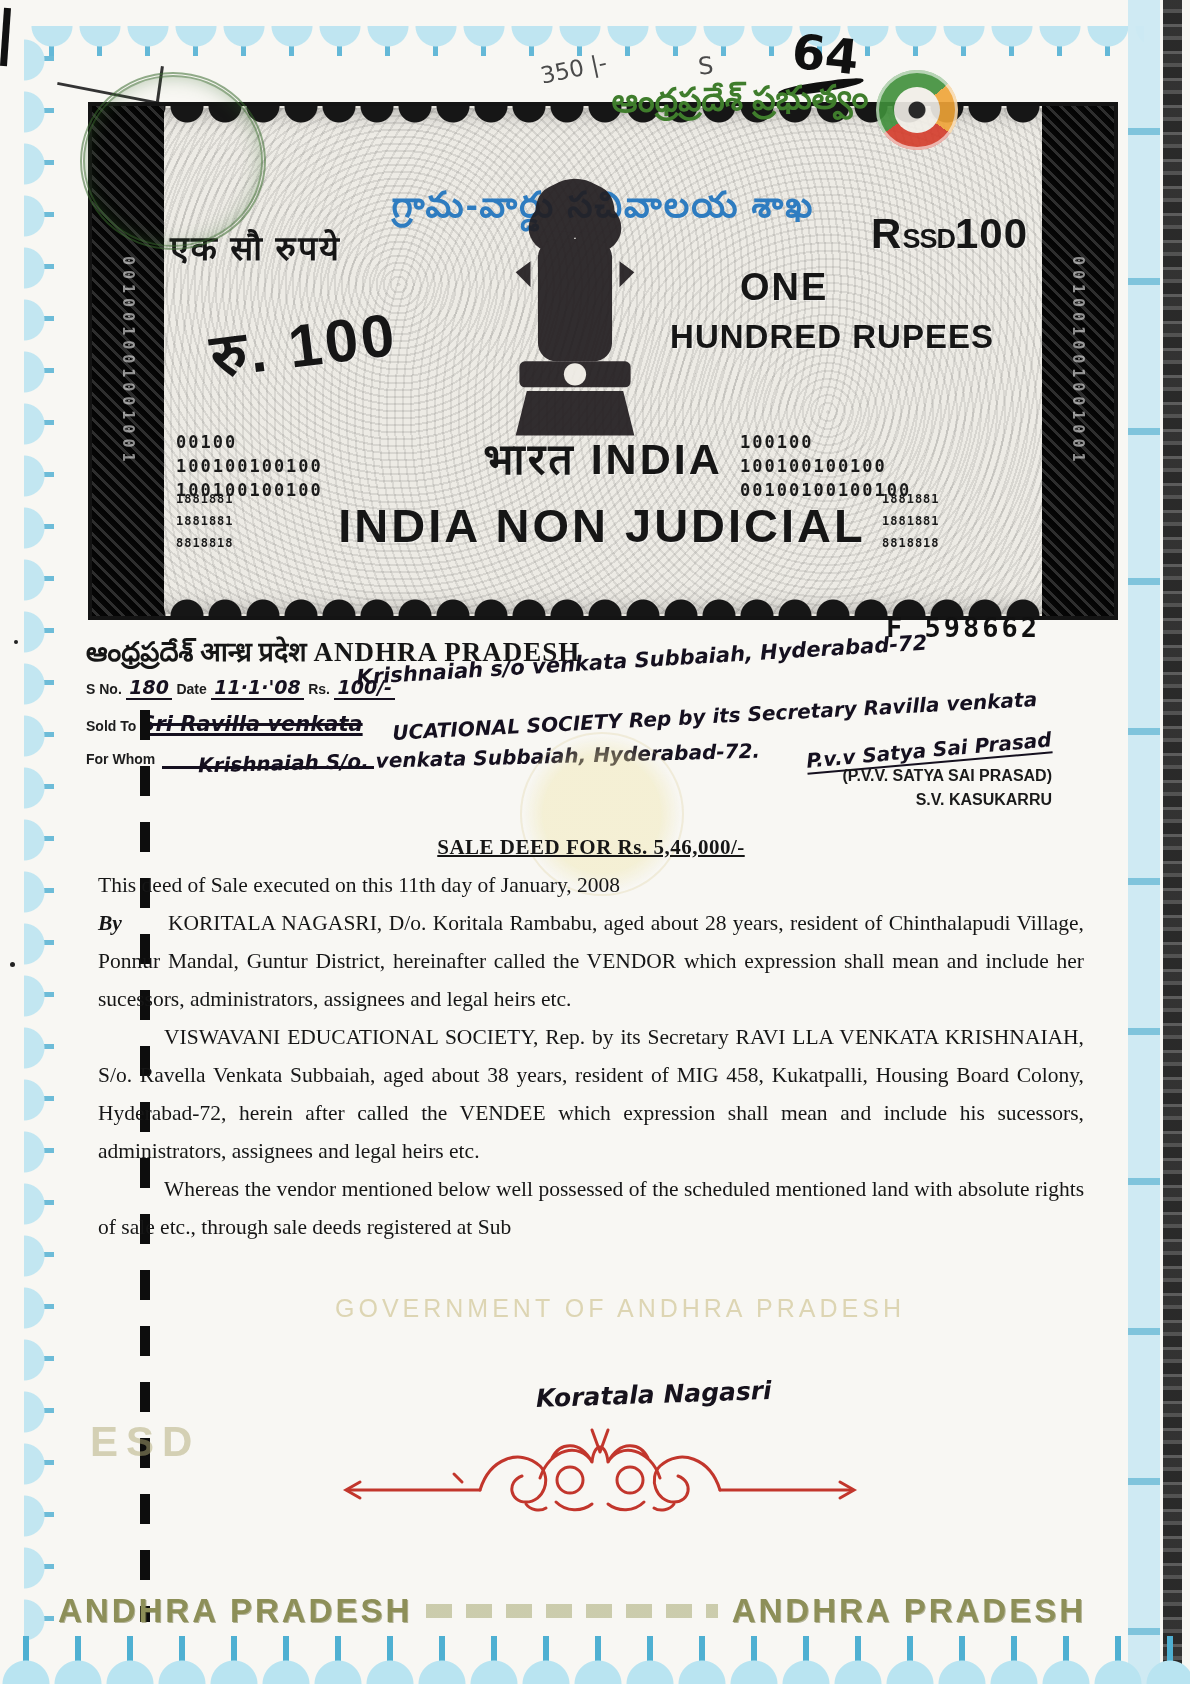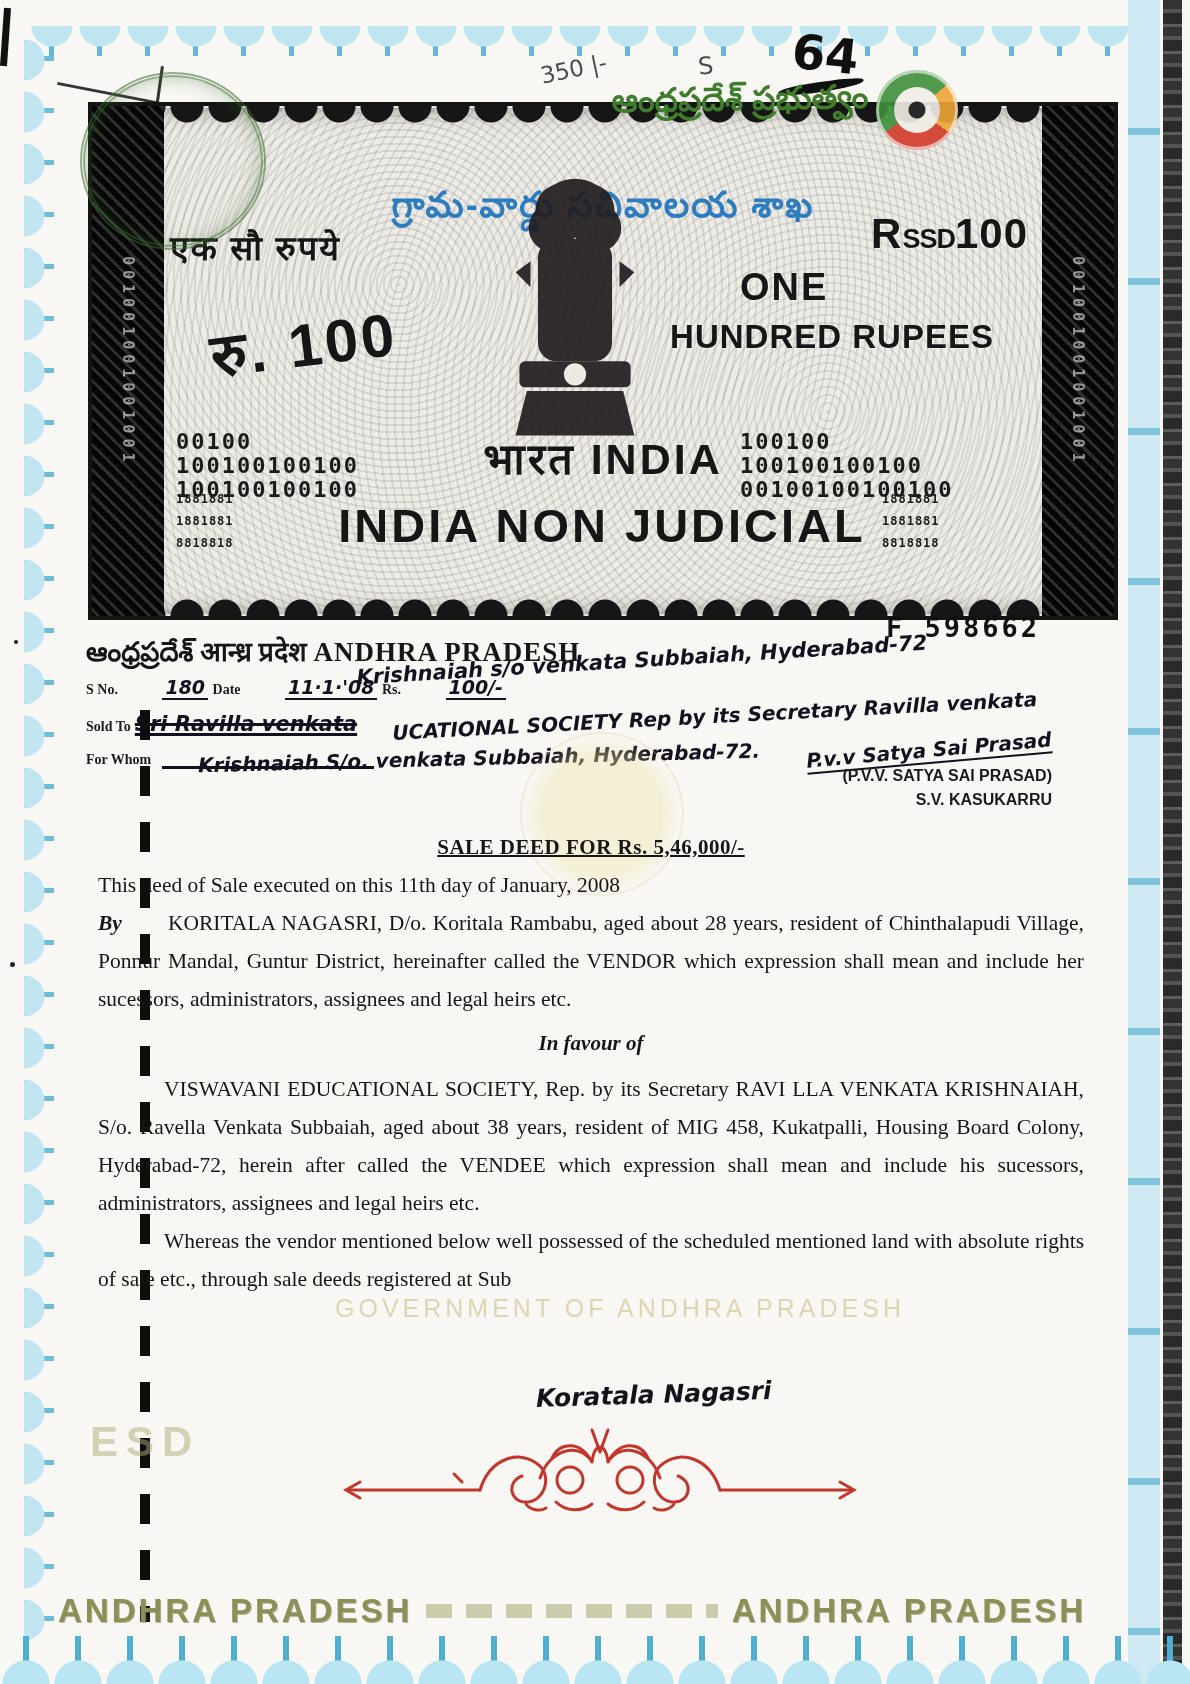--- a/index.html
+++ b/index.html
@@ -54,21 +54,21 @@
   .telugu-blue{top:78px;left:0;width:100%;text-align:center;font-size:36px;color:#2e7cc0;
     text-shadow:none;letter-spacing:2px;}
   .hindi-hundred{top:118px;left:78px;font-size:34px;letter-spacing:2px;}
   .rs-overprint{top:104px;right:86px;font-size:42px;letter-spacing:1px;}
   .rs-overprint .mid{font-size:27px;letter-spacing:-1px;}
   .rupee-left{top:196px;left:118px;font-size:60px;transform:rotate(-7deg);letter-spacing:3px;}
   .one-txt{top:160px;left:648px;font-size:38px;letter-spacing:2px;}
   .hundred-txt{top:212px;left:540px;width:400px;text-align:center;font-size:33px;letter-spacing:1px;}
   .bharat-india{top:322px;left:0;width:100%;text-align:center;font-size:43px;letter-spacing:3px;}
   .digit-col{position:absolute;top:324px;font-family:"DejaVu Sans Mono",monospace;font-weight:bold;
-    font-size:22px;line-height:24px;letter-spacing:2px;color:#1a1a1a;}
+    font-size:17px;line-height:24px;letter-spacing:2px;color:#1a1a1a;}
   .digit-col.dc-l{left:84px;}
   .digit-col.dc-r{left:648px;}
   .digit-col2{position:absolute;top:382px;font-family:"DejaVu Sans Mono",monospace;font-weight:bold;
     font-size:12px;line-height:22px;letter-spacing:1px;color:#1a1a1a;}
   .digit-col2.dc2-l{left:84px;}
   .digit-col2.dc2-r{left:790px;}
   .non-judicial{top:392px;left:150px;width:720px;text-align:center;font-size:47px;letter-spacing:3px;}
 
   .postmark{position:absolute;left:80px;top:72px;width:176px;height:168px;border-radius:50%;
     border:5px double rgba(58,108,48,.55);box-shadow:inset 0 0 18px rgba(58,108,48,.35);
@@ -95,25 +95,25 @@
     transform:rotate(-1deg);z-index:6;}
 
   
   .state-line{position:absolute;left:86px;top:632px;font-size:27px;font-weight:bold;z-index:3;}
   .state-line .tel{font-family:"Liberation Sans",sans-serif;}
   .state-line .eng{letter-spacing:1px;}
   .serial{position:absolute;left:886px;top:612px;font-family:"DejaVu Sans Mono",monospace;
     font-weight:bold;font-size:27px;letter-spacing:3px;color:#111;}
 
   
-  .plabel{font-family:Liberation Serif, serif;font-weight:bold;font-size:14px;color:#1c1c1c;}
+  .plabel{font-family:Liberation Sans, sans-serif;font-weight:bold;font-size:14px;color:#1c1c1c;}
   .hand{font-family:"DejaVu Sans",sans-serif;font-style:italic;font-weight:bold;color:#15101f;}
   .f-line1{position:absolute;left:86px;top:676px;font-size:18px;}
   .f-line1 .hand{font-size:19px;}
-  .uline{border-bottom:2.5px solid #15101f;padding:0 3px;margin-left:40px;}
+  .uline{border-bottom:2.5px solid #15101f;padding:0 3px;}
   .f-soldto{position:absolute;left:86px;top:712px;}
   .f-soldto .struck{text-decoration:underline line-through;text-decoration-thickness:2.5px;font-size:21px;}
   .f-tail2{position:absolute;left:356px;top:648px;font-size:21px;transform:rotate(-3.5deg);white-space:nowrap;}
   .f-forwhom{position:absolute;left:86px;top:750px;}
   .f-underscore{position:absolute;left:162px;top:766px;width:212px;height:0;border-bottom:3px solid #15101f;}
   .f-tail3{position:absolute;left:392px;top:704px;font-size:20px;transform:rotate(-3deg);white-space:nowrap;}
   .f-tail4{position:absolute;left:198px;top:746px;font-size:20px;transform:rotate(-1.5deg);white-space:nowrap;}
   .f-agent{position:absolute;left:806px;top:738px;font-size:20px;transform:rotate(-5deg);
     border-bottom:2px solid #15101f;white-space:nowrap;}
   .printed-names{position:absolute;left:740px;top:764px;width:312px;text-align:right;
@@ -272,21 +272,20 @@
   </div>
 
   <div class="dash-line"></div>
   <div class="watermark-circle"></div>
   <div class="watermark-gov">GOVERNMENT OF ANDHRA PRADESH</div>
 
   <div class="deed">
     <div class="deed-heading">SALE DEED FOR Rs. 5,46,000/-</div>
     <p class="para">This deed of Sale executed on this 11th day of January,  2008</p>
     <p class="para"><span class="by-label">By</span><span>KORITALA NAGASRI, D/o. Koritala Rambabu, aged about 28 years, resident of Chinthalapudi Village, Ponnur Mandal, Guntur District, hereinafter called the VENDOR which expression shall mean and include her sucessors, administrators, assignees and legal heirs etc.</span></p>
-    <div class="in-favour">In favour of</div>
     <p class="para indent">VISWAVANI EDUCATIONAL SOCIETY, Rep. by its Secretary RAVI LLA VENKATA KRISHNAIAH,  S/o.  Ravella Venkata Subbaiah, aged about 38 years, resident of MIG 458, Kukatpalli, Housing Board Colony, Hyderabad-72, herein after called the VENDEE which expression shall mean and include his sucessors, administrators, assignees and legal heirs etc.</p>
     <p class="para indent">Whereas the vendor mentioned below well possessed of the scheduled mentioned land with absolute rights of sale etc., through sale deeds registered at Sub</p>
   </div>
 
   <div class="esd">ESD</div>
   <div class="signature">Koratala Nagasri</div>
 
   <svg class="flourish" width="540" height="96" viewBox="0 0 540 96">
     <g stroke="#c2362c" stroke-width="3" fill="none" stroke-linecap="round">
       <path d="M18 72 L150 72"></path>

